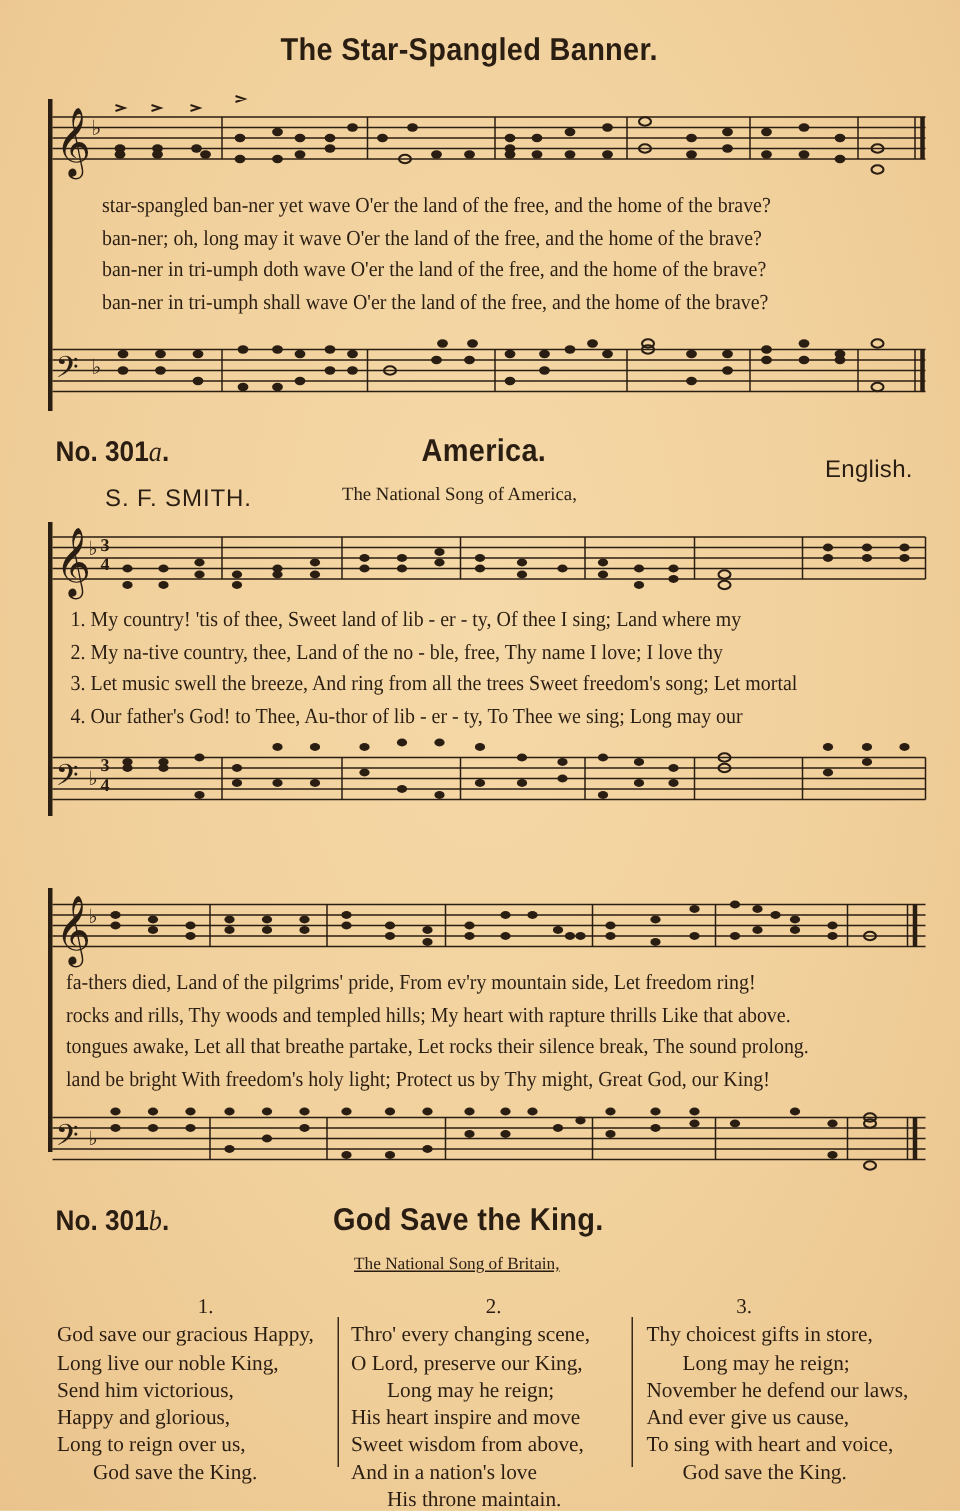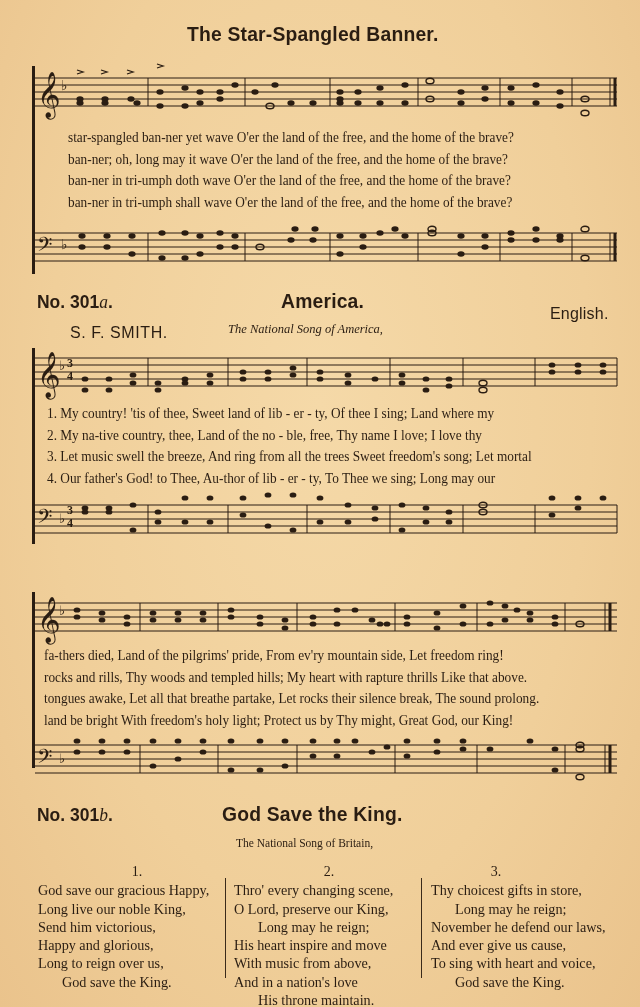--- a/index.html
+++ b/index.html
@@ -173,21 +173,21 @@
           <ellipse cx="550" cy="33" rx="4" ry="2.8"></ellipse>
       </g>
     </svg>
   </div>
 
   <div class="abs num" style="left:37px;top:291px;">
     <span>No. 301</span><i>a</i><span>.</span>
   </div>
   <div class="abs title" style="left:281px;top:289px;">America.</div>
   <div class="abs small-sans" style="left:70px;top:324px;">S. F. SMITH.</div>
-  <div class="abs subtitle" style="left:228px;top:322px;font-style:italic;">The National Song of America,</div>
+  <div class="abs subtitle" style="left:228px;top:322px;">The National Song of America,</div>
   <div class="abs small-sans" style="left:550px;top:305px;letter-spacing:0.2px;">English.</div>
 
   <div class="brace" style="left:32px;top:348px;height:196px;"></div>
 
   <div class="staff" style="left:35px;top:350px;">
     <svg width="585" height="55">
       <g stroke="#2a1d12" stroke-width="1">
         <line x1="0" y1="8" x2="582" y2="8"></line>
           <line x1="0" y1="15" x2="582" y2="15"></line>
           <line x1="0" y1="22" x2="582" y2="22"></line>
@@ -458,41 +458,41 @@
           <ellipse cx="545" cy="4" rx="4" ry="2.8"></ellipse>
           <ellipse cx="545" cy="32" rx="4" ry="2.8"></ellipse>
       </g>
     </svg>
   </div>
 
   <div class="abs num" style="left:37px;top:804px;">
     <span>No. 301</span><i>b</i><span>.</span>
   </div>
   <div class="abs title" style="left:222px;top:802px;">God Save the King.</div>
-  <div class="abs subtitle" style="left:236px;top:837px;font-size:11.5px;">The National Song of Britain,</div>
+  <div class="abs subtitle" style="left:236px;top:837px;font-size:11.5px;text-decoration:underline;">The National Song of Britain,</div>
 
   <div class="abs verse" style="left:38px;top:863px;width:180px;">
     <div class="verse-num" style="padding-left:18px;">1.</div>
     <div>God save our gracious Happy,</div>
     <div>Long live our noble King,</div>
     <div>Send him victorious,</div>
     <div>Happy and glorious,</div>
     <div>Long to reign over us,</div>
     <div class="ind">God save  the King.</div>
   </div>
 
   <div class="abs" style="left:225px;top:878px;width:1px;height:100px;background:#3a2a1a;"></div>
 
   <div class="abs verse" style="left:234px;top:863px;width:180px;">
     <div class="verse-num" style="padding-left:10px;">2.</div>
     <div>Thro' every changing scene,</div>
     <div>O Lord, preserve our King,</div>
     <div class="ind">Long may he reign;</div>
     <div>His heart inspire and move</div>
-    <div>With music from above,</div>
+    <div>Sweet wisdom from above,</div>
     <div>And in a nation's love</div>
     <div class="ind">His throne maintain.</div>
   </div>
 
   <div class="abs" style="left:421px;top:878px;width:1px;height:100px;background:#3a2a1a;"></div>
 
   <div class="abs verse" style="left:431px;top:863px;width:190px;">
     <div class="verse-num" style="padding-right:60px;">3.</div>
     <div>Thy choicest gifts in store,</div>
     <div class="ind">Long may he reign;</div>

